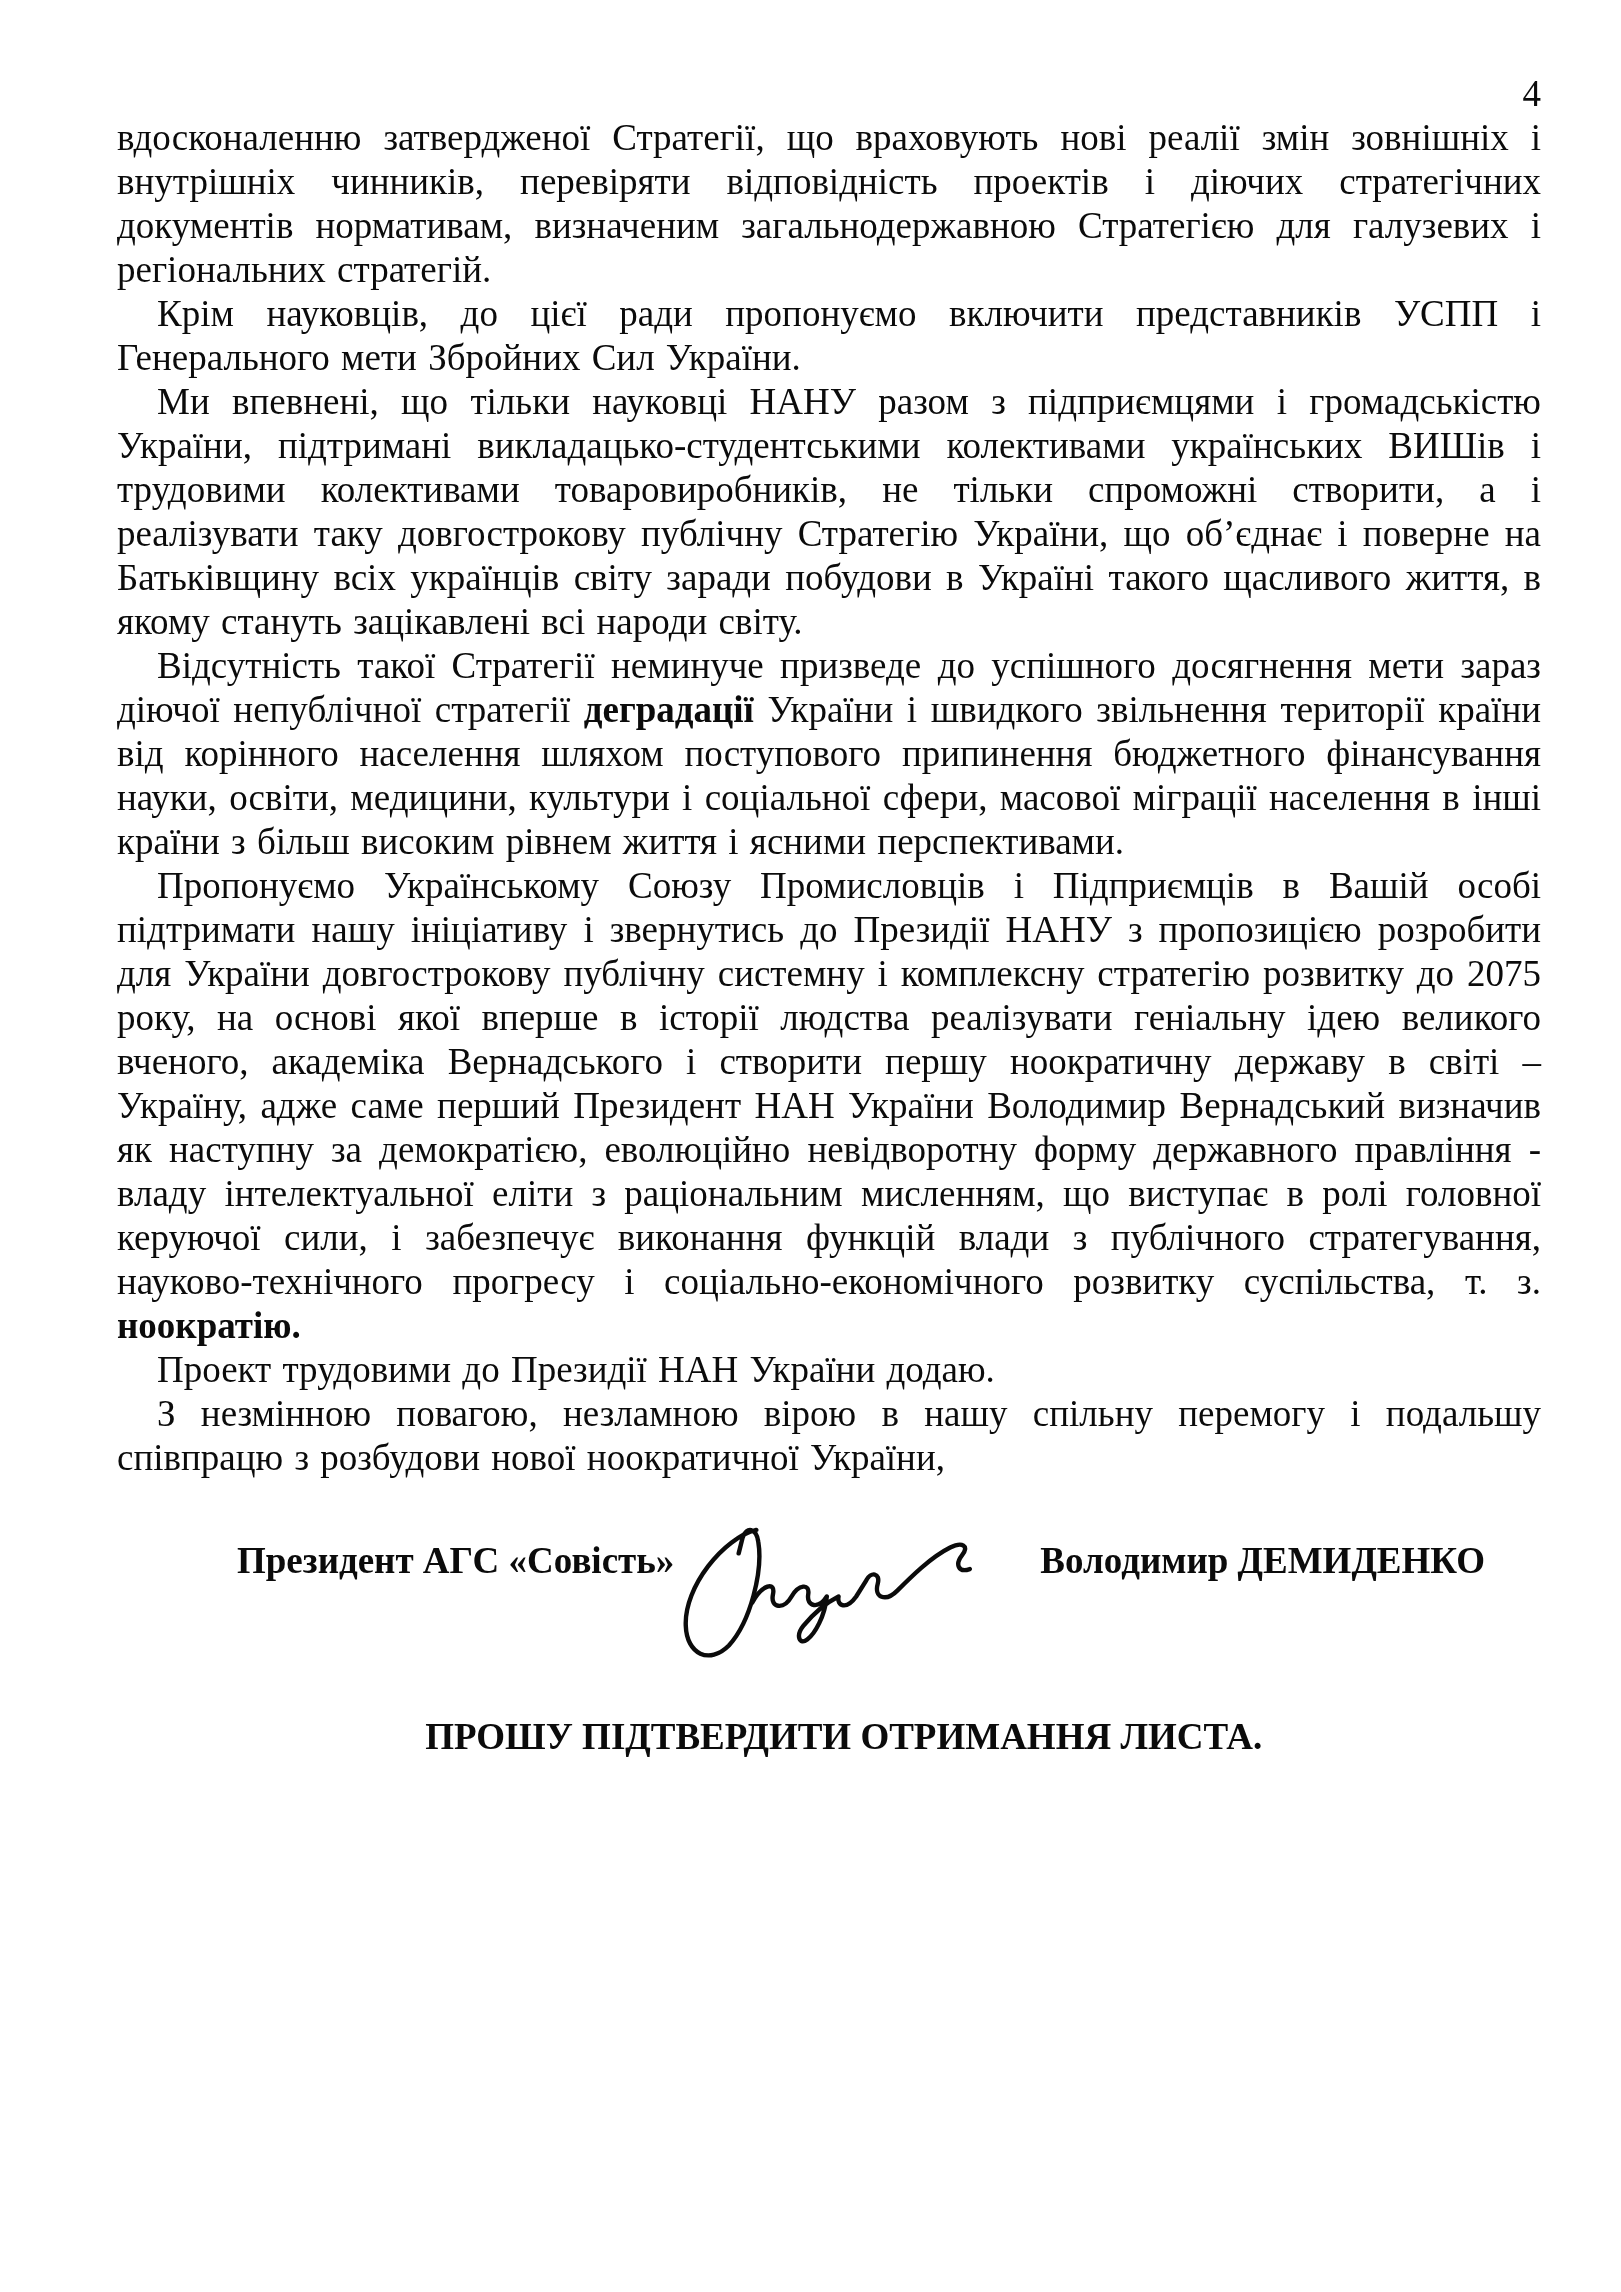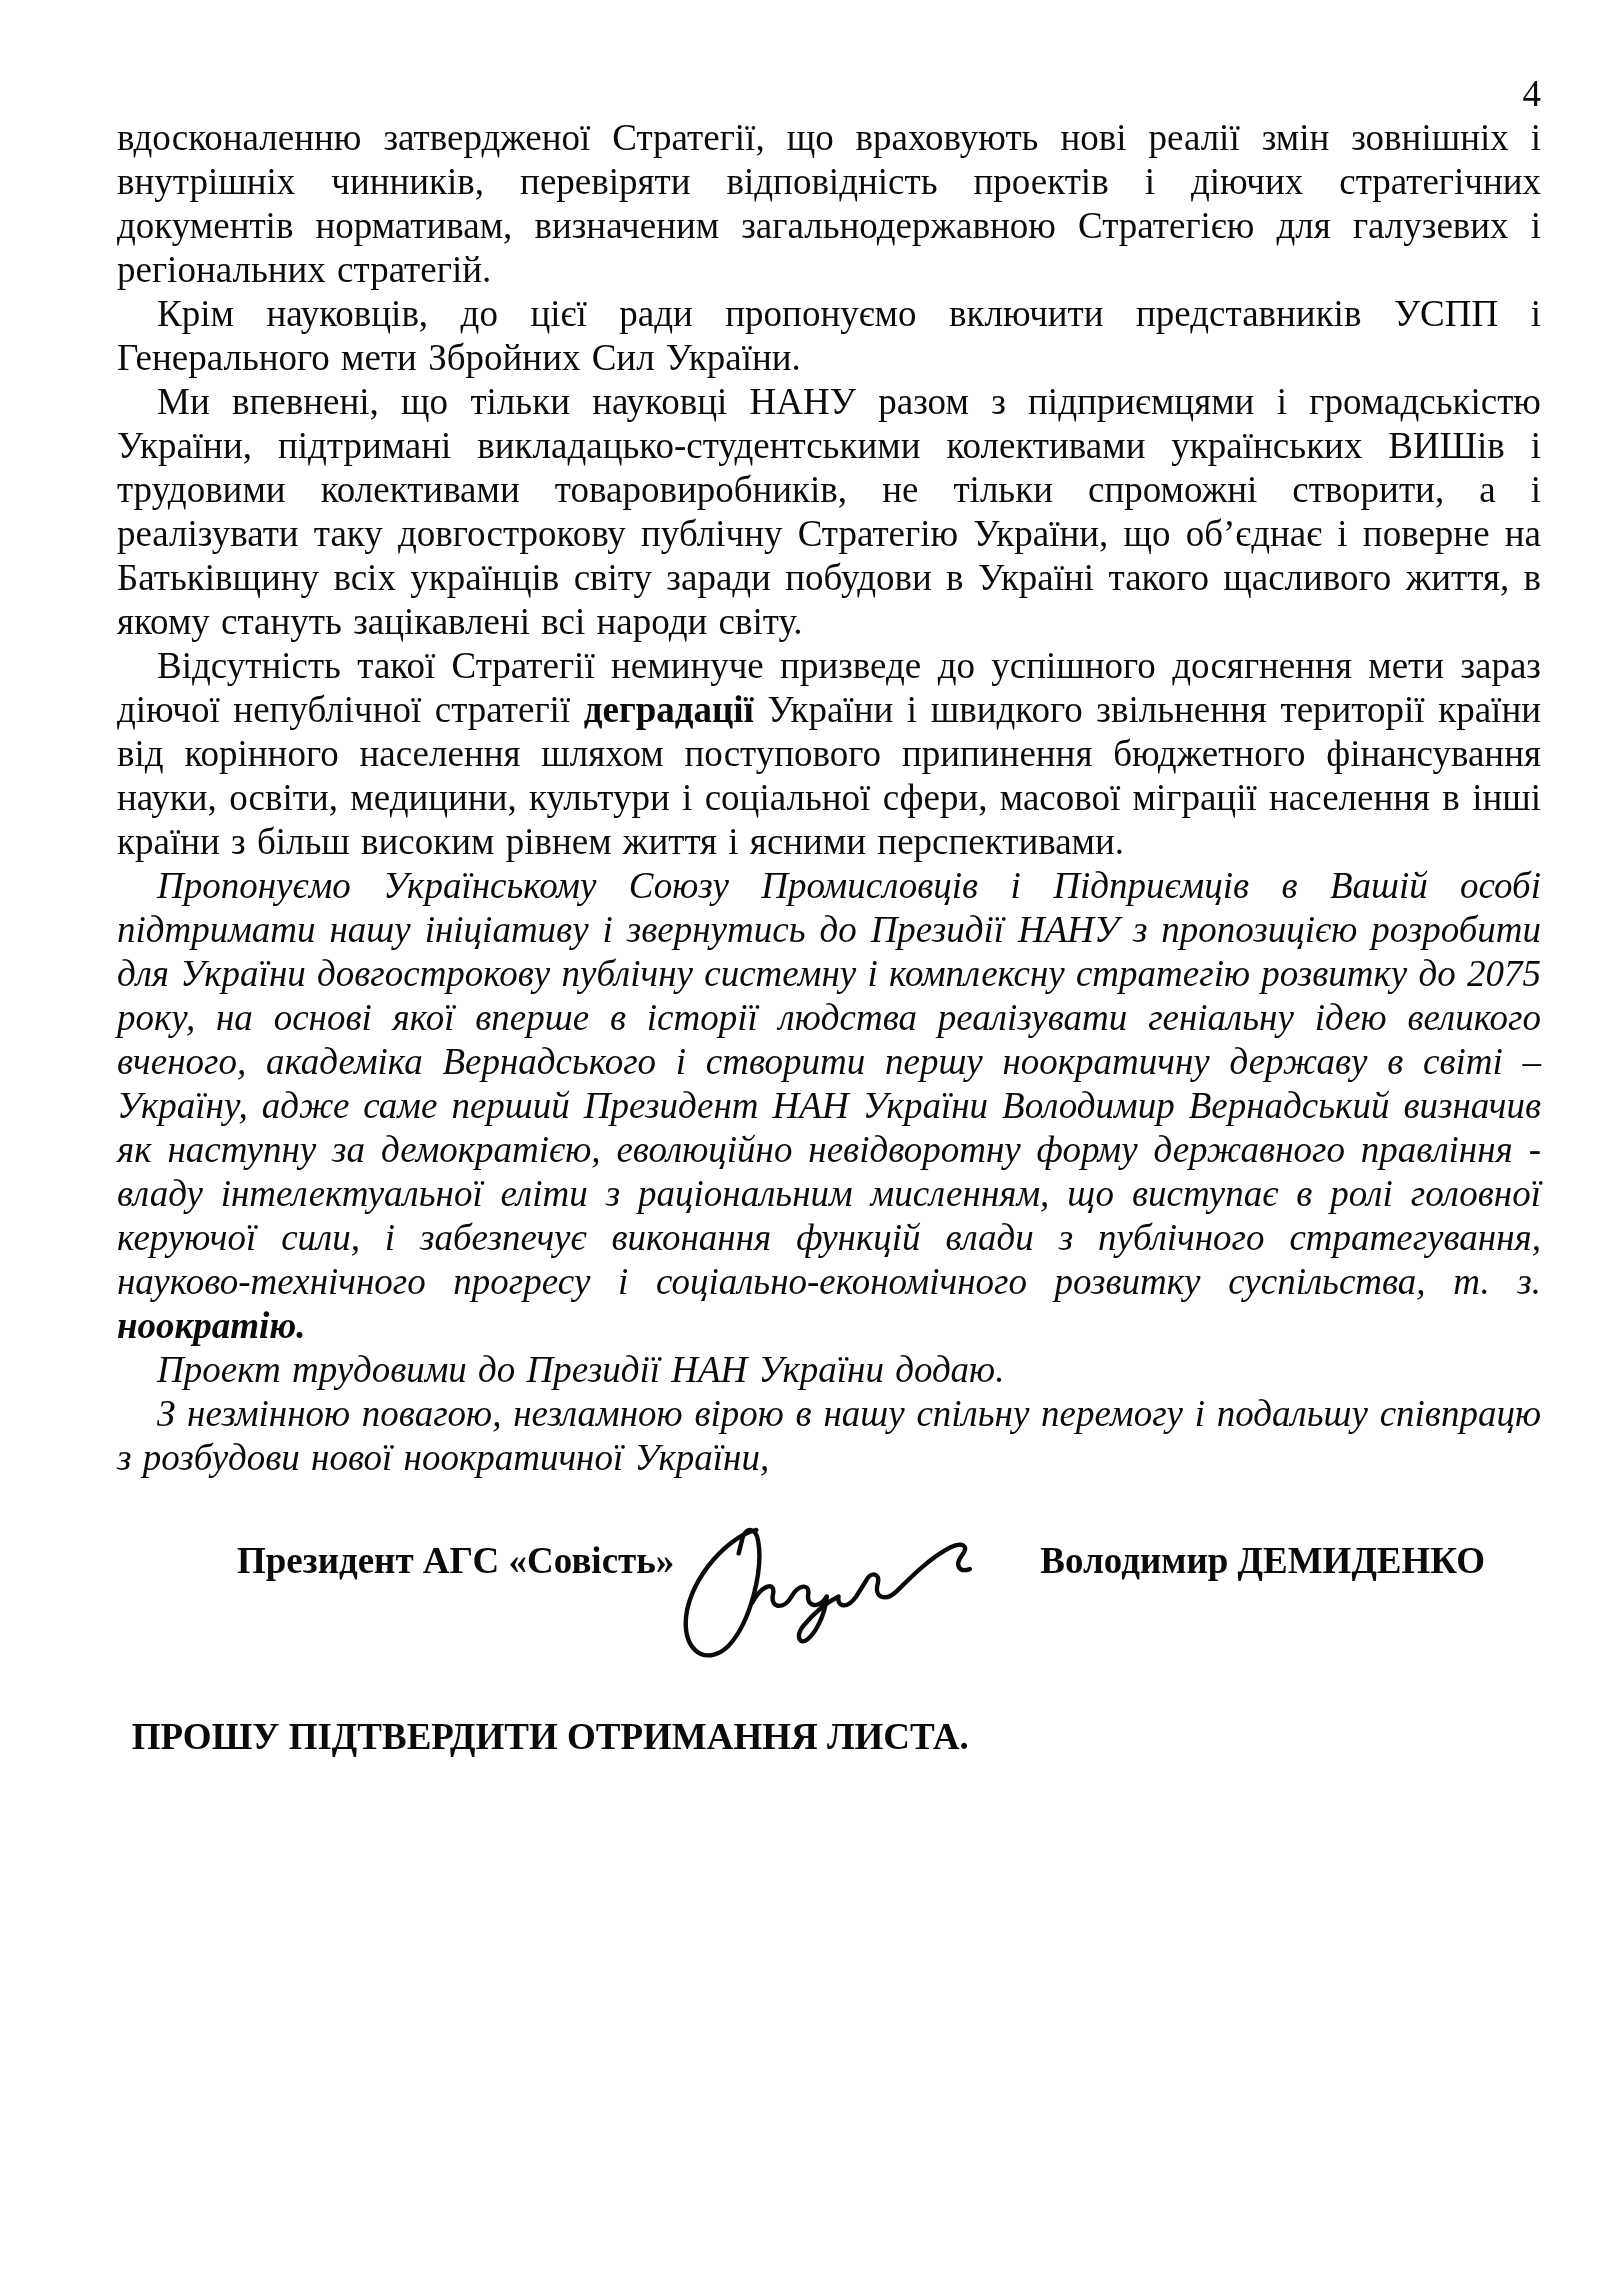--- a/index.html
+++ b/index.html
@@ -24,21 +24,21 @@
     margin: 0;
     text-align: right;
   }
   p.body {
     margin: 0;
     text-align: justify;
     text-indent: 40px;
     word-spacing: 2px;
   }
   p.noindent { text-indent: 0; }
-  .gap { margin-top: 44px; font-style: italic; }
+  .gap { margin-top: 44px; }
   .bold { font-weight: bold; margin-top: 19px; }
   .sig-row {
     position: relative;
     margin-top: 59px;
     display: flex;
     align-items: baseline;
   }
   .sig-title {
     font-weight: bold;
     margin-left: 120px;
@@ -59,20 +59,21 @@
   }
   .sig-svg path {
     fill: none;
     stroke: #0b0b0b;
     stroke-width: 4.5;
     stroke-linecap: round;
     stroke-linejoin: round;
   }
   .footer-line {
     margin: 132px 0 0 0;
+    text-align: center;
     font-weight: bold;
     transform: translateX(14.7px);
     font-family: Liberation Serif, serif;
   }
 </style>
 </head>
 <body>
 
 <div class="page">
 

